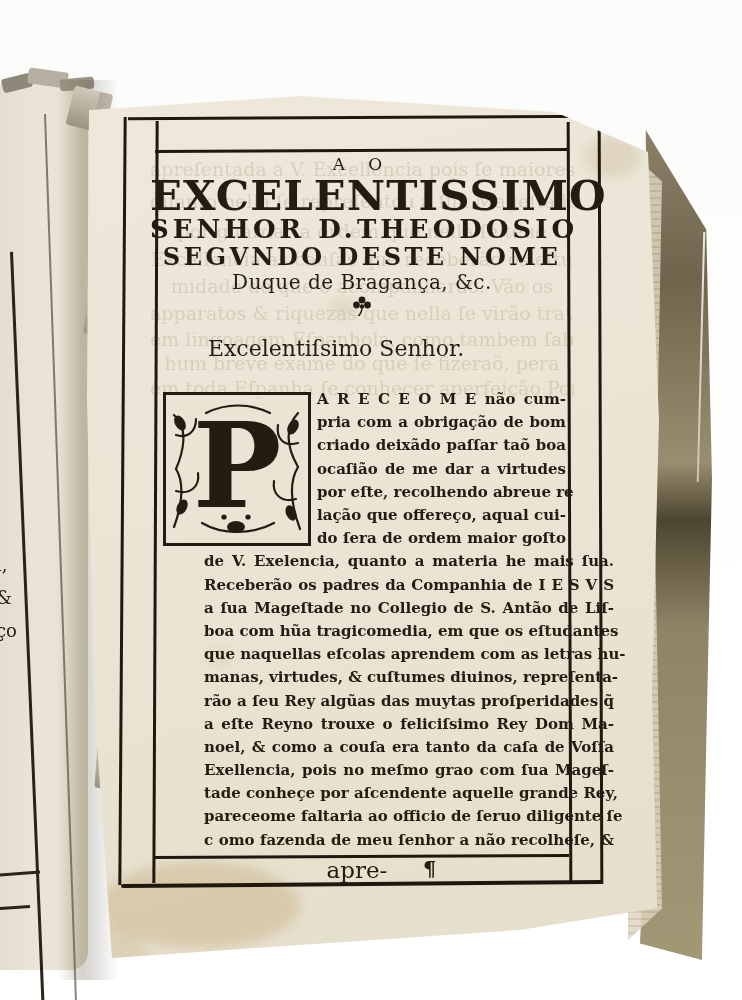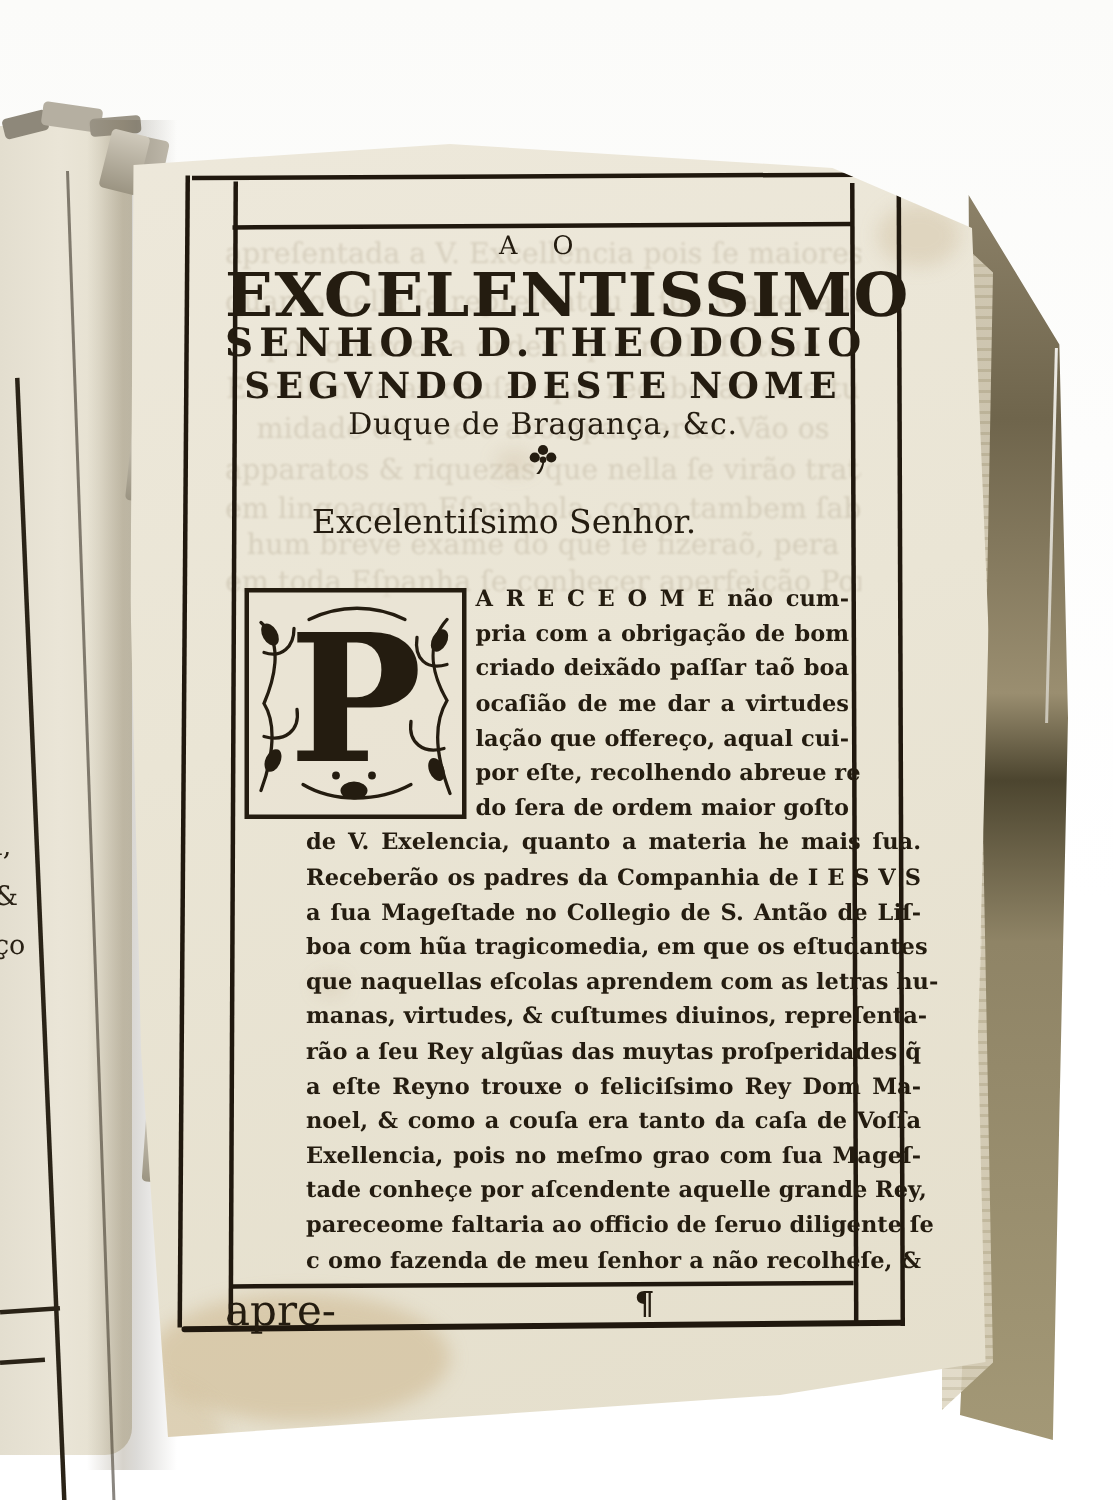--- a/index.html
+++ b/index.html
@@ -63,21 +63,21 @@
   .t-fleuron{top:294px;}
   .t-salut{top:336px;font-size:22px;transform:translateX(-26px);}
 
   .body-block{position:absolute;left:156px;top:388px;width:410px;font-size:15px;line-height:23.2px;color:#241c10;font-weight:bold;}
   .body-line{text-align:justify;text-align-last:justify;height:23.2px;white-space:nowrap;overflow:visible;}
   .body-ind .body-line{padding-left:161px;}
   .dropcap{position:absolute;left:163px;top:392px;width:148px;height:154px;border:3px solid #241c10;background:rgba(233,227,212,.6);}
   .dropcap svg{display:block;}
 
   .sig-mark{position:absolute;left:423px;top:856px;font-size:21px;font-weight:bold;}
-  .catchword{position:absolute;left:150px;top:857px;width:416px;text-align:left;font-size:28px;padding-right:2px;}
+  .catchword{position:absolute;left:150px;top:857px;width:416px;text-align:center;font-size:23px;padding-right:2px;}
 
   
   .tatter{position:absolute;background:#a9a396;border-radius:3px;}
   .tt1{left:2px;top:76px;width:30px;height:14px;transform:rotate(-14deg);background:#8e887a;}
   .tt2{left:28px;top:70px;width:40px;height:16px;transform:rotate(8deg);background:#b5afa1;}
   .tt3{left:60px;top:78px;width:34px;height:12px;transform:rotate(-5deg);background:#9a9486;}
   .tt4{left:88px;top:92px;width:22px;height:34px;transform:rotate(12deg);background:#c2bcae;}
 </style>
 </head>
 <body>
@@ -154,22 +154,22 @@
         </g>
       </svg>
     </div>
     <div class="t-center t-salut ink">Excelentiſsimo Senhor.</div>
 
     <div class="body-block body-ind" style="top:388px;">
         <div class="body-line">A R E C E O M E não cum-</div>
         <div class="body-line">pria com a obrigação de bom</div>
         <div class="body-line">criado deixãdo paſſar taõ boa</div>
         <div class="body-line">ocaſião de me dar a virtudes</div>
+        <div class="body-line">por eſte, recolhendo abreue re</div>
         <div class="body-line">lação que offereço, aqual cui-</div>
-        <div class="body-line">por eſte, recolhendo abreue re</div>
         <div class="body-line">do ſera de ordem maior goſto</div>
       </div>
     <div class="body-block" style="top:550.4px;margin-left:48px;">
         <div class="body-line">de V. Exelencia, quanto a materia he mais ſua.</div>
         <div class="body-line">Receberão os padres da Companhia de I E S V S</div>
         <div class="body-line">a ſua Mageſtade no Collegio de S. Antão de Liſ-</div>
         <div class="body-line">boa com hũa tragicomedia, em que os eſtudantes</div>
         <div class="body-line">que naquellas eſcolas aprendem com as letras hu-</div>
         <div class="body-line">manas, virtudes, &amp; cuſtumes diuinos, repreſenta-</div>
         <div class="body-line">rão a ſeu Rey algũas das muytas proſperidades q̃</div>

